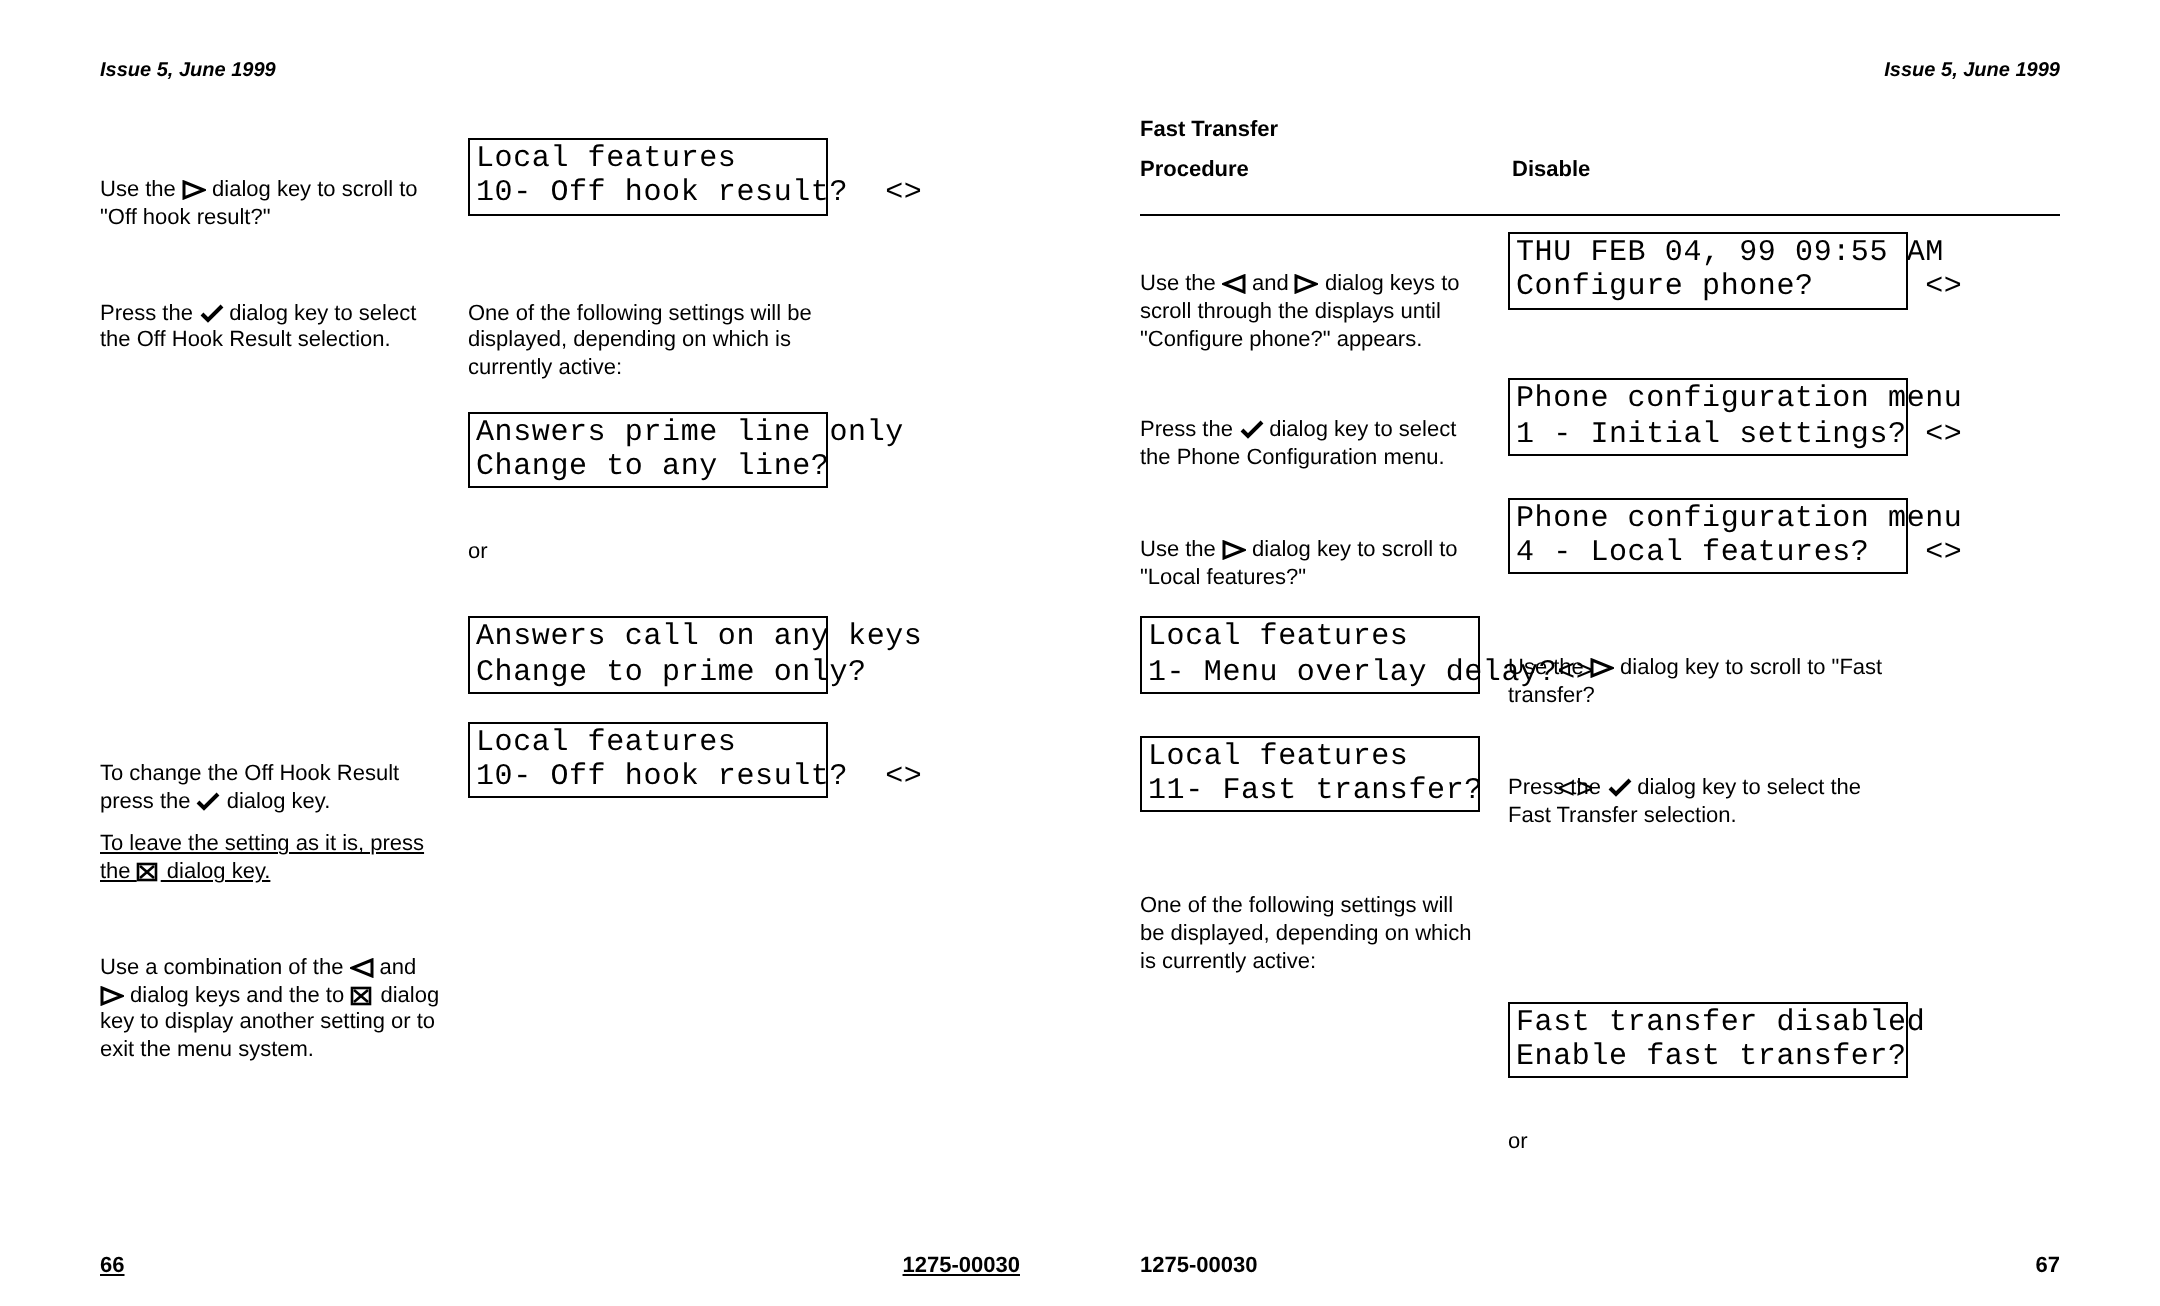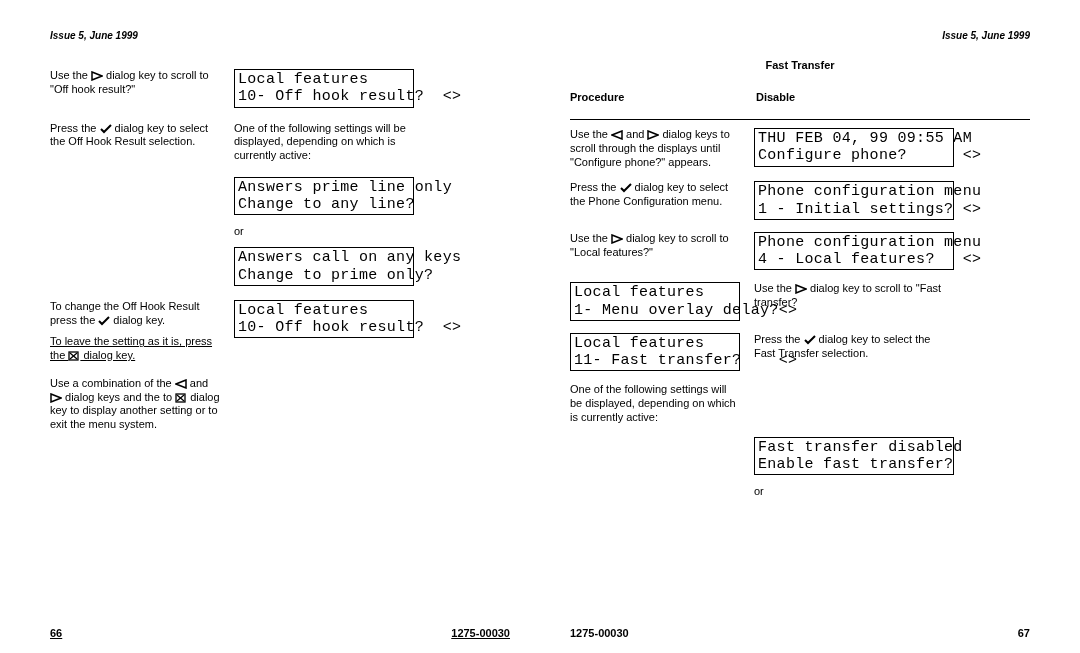--- a/index.html
+++ b/index.html
@@ -25,22 +25,21 @@
     font-weight: bold;
     font-size: 10px;
     margin-bottom: 20px;
     font-style: italic;
   }
   .page-left .header { text-align: left; margin-bottom: 28px;}
   .page-right .header { text-align: right; margin-bottom: 18px;}
   .section-title {
     font-weight: bold;
     font-size: 11px;
-    margin-bottom: 20px;
-    text-align: center;
+    margin-bottom: 8px;
   }
   .two-col {
     display: grid;
     grid-template-columns: 170px 180px;
     column-gap: 14px;
     row-gap: 14px;
     align-items: start;
   }
   .two-col-r {
     display: grid;
@@ -60,21 +59,21 @@
   }
   .lcd {
     border: 1.5px solid #000;
     font-family: Liberation Mono, monospace;
     font-size: 15px;
     line-height: 1.15;
     padding: 1px 3px 1px 3px;
     white-space: pre;
     letter-spacing: 0.3px;
   }
-  .step-text { line-height: 1.25; }
+  .step-text { line-height: 1.25; margin-top: 20px; }
   .or {
     font-size: 11px;
     margin: 6px 0;
   }
   svg.icon {
     display: inline-block;
     vertical-align: -2px;
     width: 12px; height: 10px;
   }
   .footer {
@@ -83,21 +82,21 @@
     left: 0; right: 0;
     padding: 0 50px;
     font-weight: bold;
     font-size: 11px;
     display: flex;
     justify-content: space-between;
   }
   .page-left .footer { padding-left: 50px; padding-right: 30px; text-decoration: underline; }
   .page-right .footer { padding-left: 30px; padding-right: 50px; }
   .span-full-right { grid-column: 2 / 3; }
-  .stacked { display:flex; flex-direction:column; gap:4px; }
+  .stacked { display:flex; flex-direction:column; gap:20px; }
 </style>
 </head>
 <body>
 
 <svg width="0" height="0" style="position:absolute">
   <defs>
     <g id="tri-right">
         <polygon points="1,1 11,5 1,9" fill="none" stroke="#000" stroke-width="1.5"></polygon>
       </g>
     <g id="tri-left">

